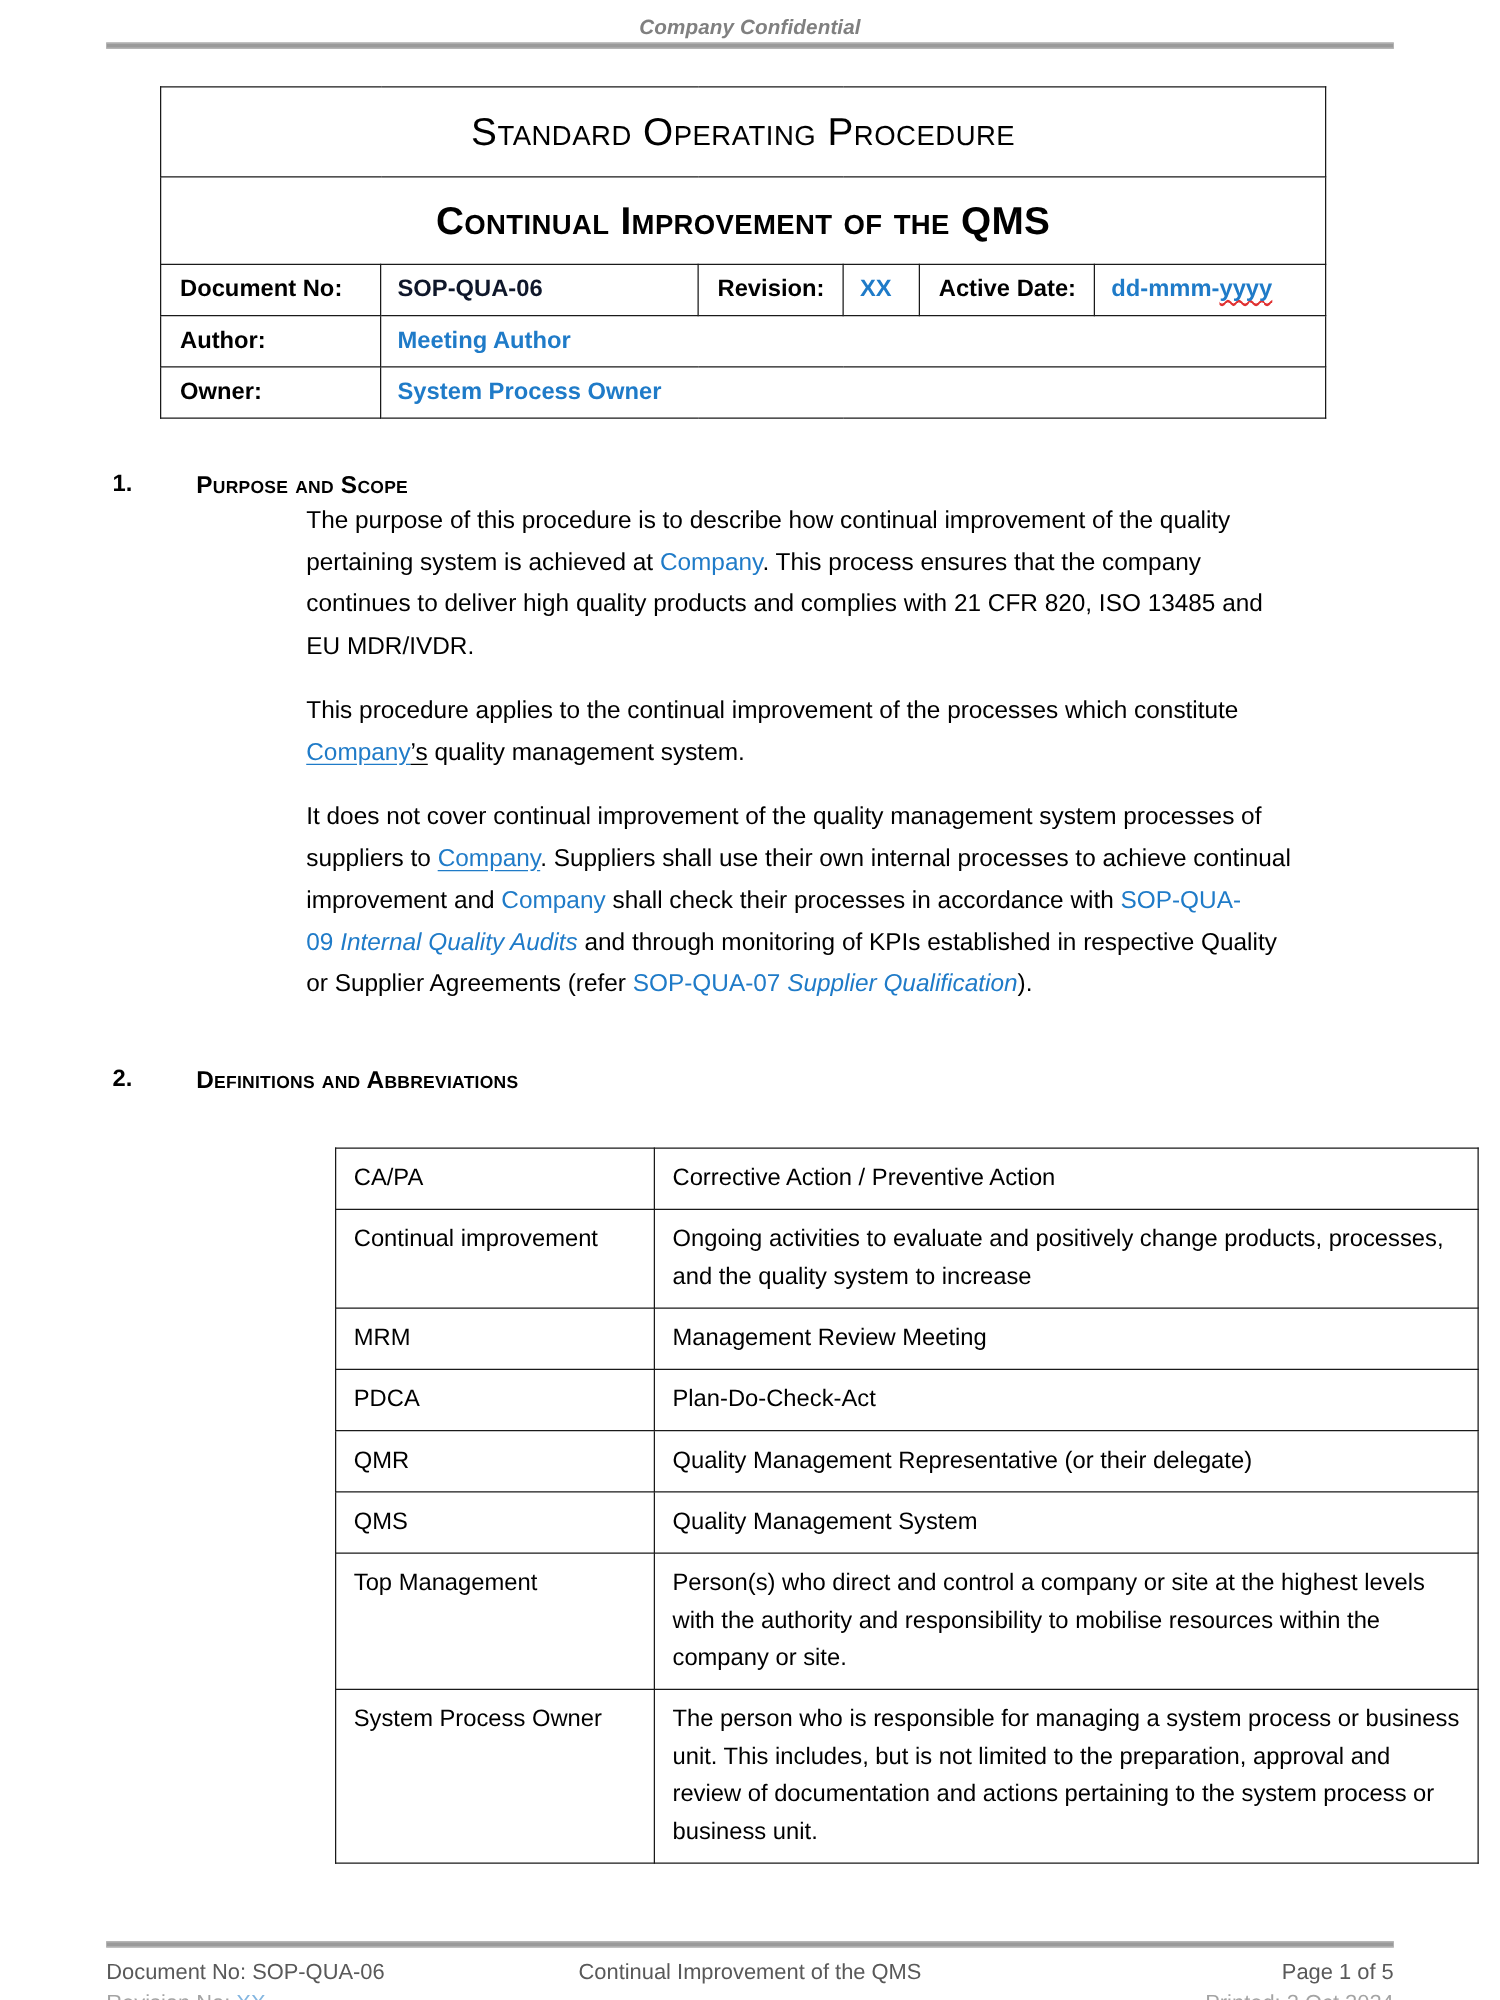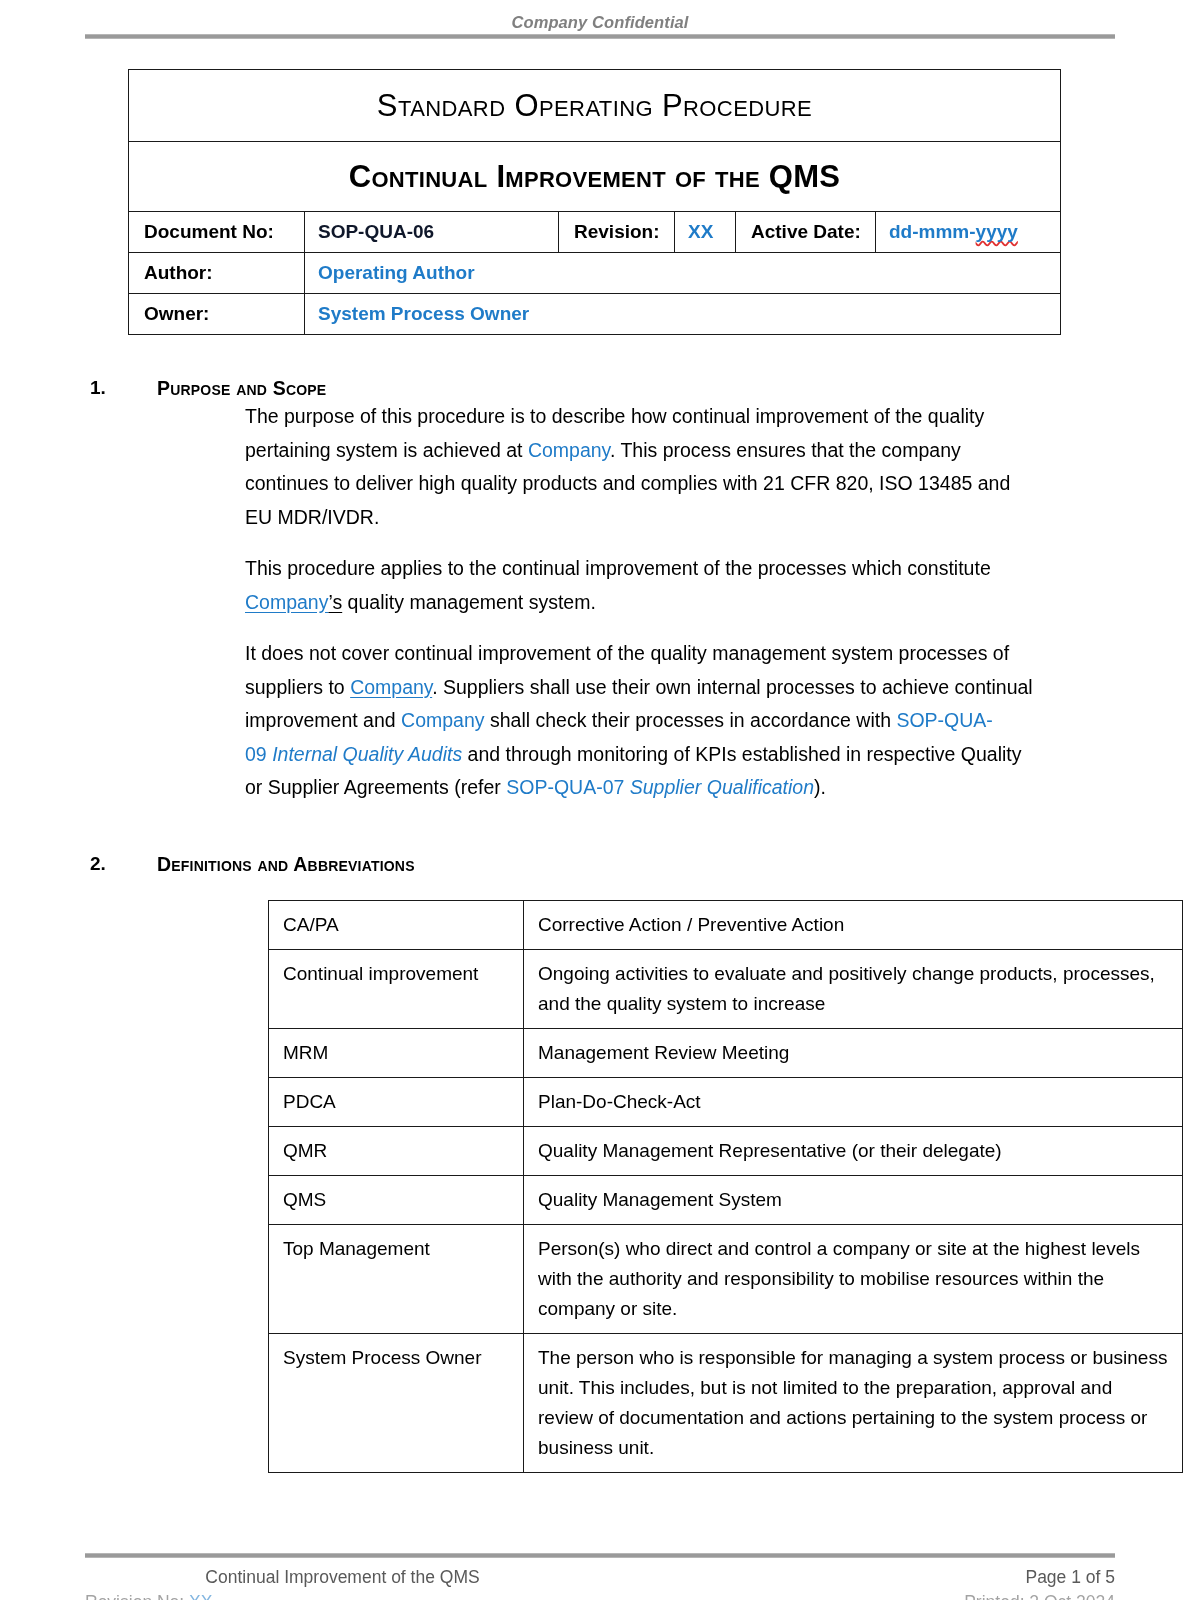--- a/index.html
+++ b/index.html
@@ -142,21 +142,21 @@
     text-underline-offset: 3px;
   }
   .blue-ital {
     color: #1F7BC8;
     font-style: italic;
   }
 
   
   .defs-wrap {
     margin-left: 183px;
-    margin-top: 24px;
+    margin-top: 42px;
   }
   .defs-table {
     border-collapse: collapse;
     width: 915px;
     table-layout: fixed;
   }
   .defs-table td {
     border: 1.5px solid #1a1a1a;
     font-size: 19px;
     line-height: 30px;
@@ -222,21 +222,21 @@
       <tr class="meta-row">
         <td class="meta-label">Document No:</td>
         <td class="meta-value plain">SOP-QUA-06</td>
         <td class="meta-label">Revision:</td>
         <td class="meta-value">XX</td>
         <td class="meta-label">Active Date:</td>
         <td class="meta-value"><span>dd-mmm-</span><span class="spell-error">yyyy</span></td>
       </tr>
       <tr class="meta-row">
         <td class="meta-label">Author:</td>
-        <td class="meta-value" colspan="5">Operating Author</td>
+        <td class="meta-value" colspan="5">Meeting Author</td>
       </tr>
       <tr class="meta-row">
         <td class="meta-label">Owner:</td>
         <td class="meta-value" colspan="5">System Process Owner</td>
       </tr>
     </tbody>
   </table>
 
   <div class="section">
     <div class="section-num">1.</div>
@@ -291,20 +291,21 @@
           <td class="term">System Process Owner</td>
           <td>The person who is responsible for managing a system process or business unit.  This includes, but is not limited to the preparation, approval and review of documentation and actions pertaining to the system process or business unit.</td>
         </tr>
       </tbody>
     </table>
   </div>
 
   <div class="doc-footer">
     <div class="footer-rule"></div>
     <div class="footer-line">
+      <div class="f-left">Document No: SOP-QUA-06</div>
       <div class="f-center">Continual Improvement of the QMS</div>
       <div class="f-right">Page 1 of 5</div>
     </div>
     <div class="footer-line clipped">
       <div class="f-left"><span>Revision No: </span><span class="f-blue">XX</span></div>
       <div class="f-center"></div>
       <div class="f-right">Printed: 2 Oct 2024</div>
     </div>
   </div>
 

